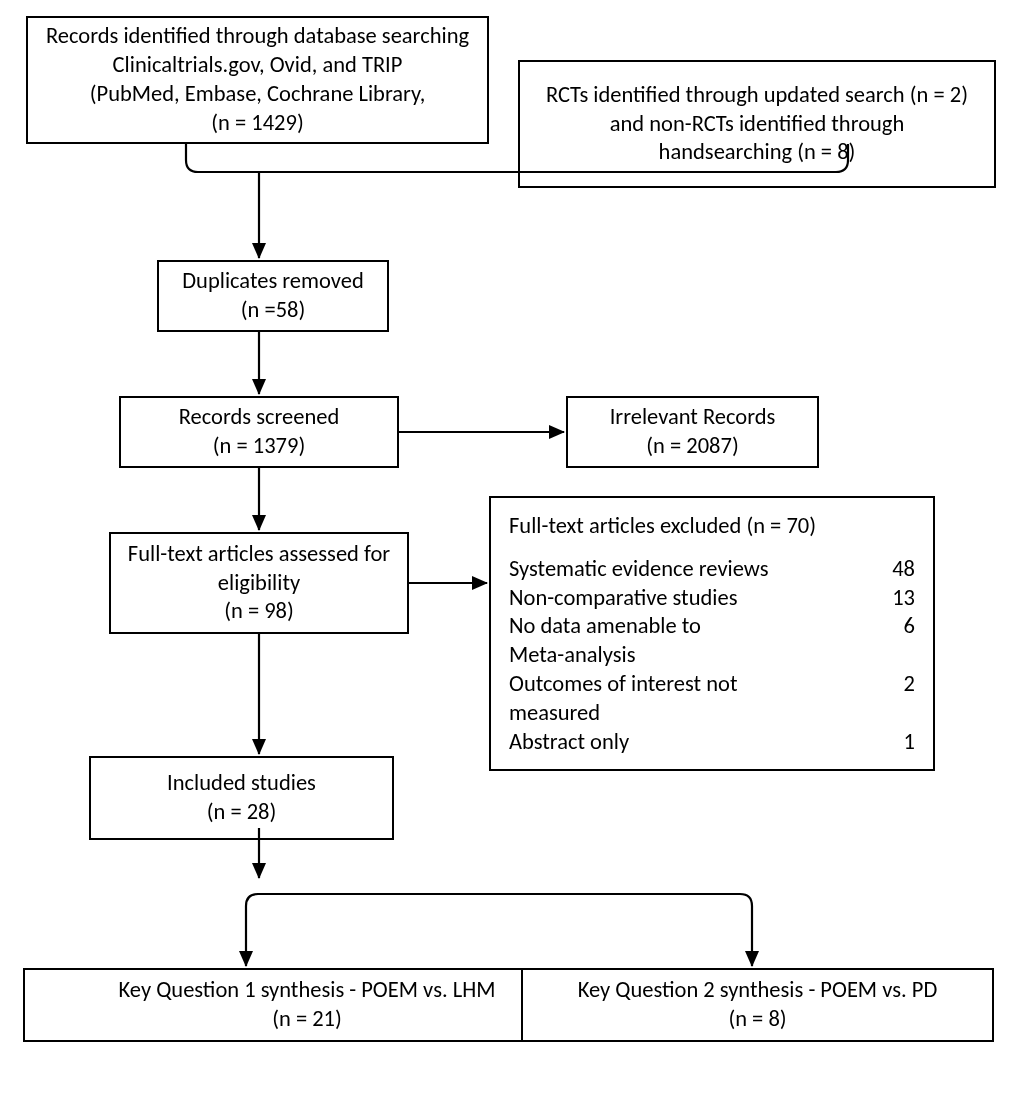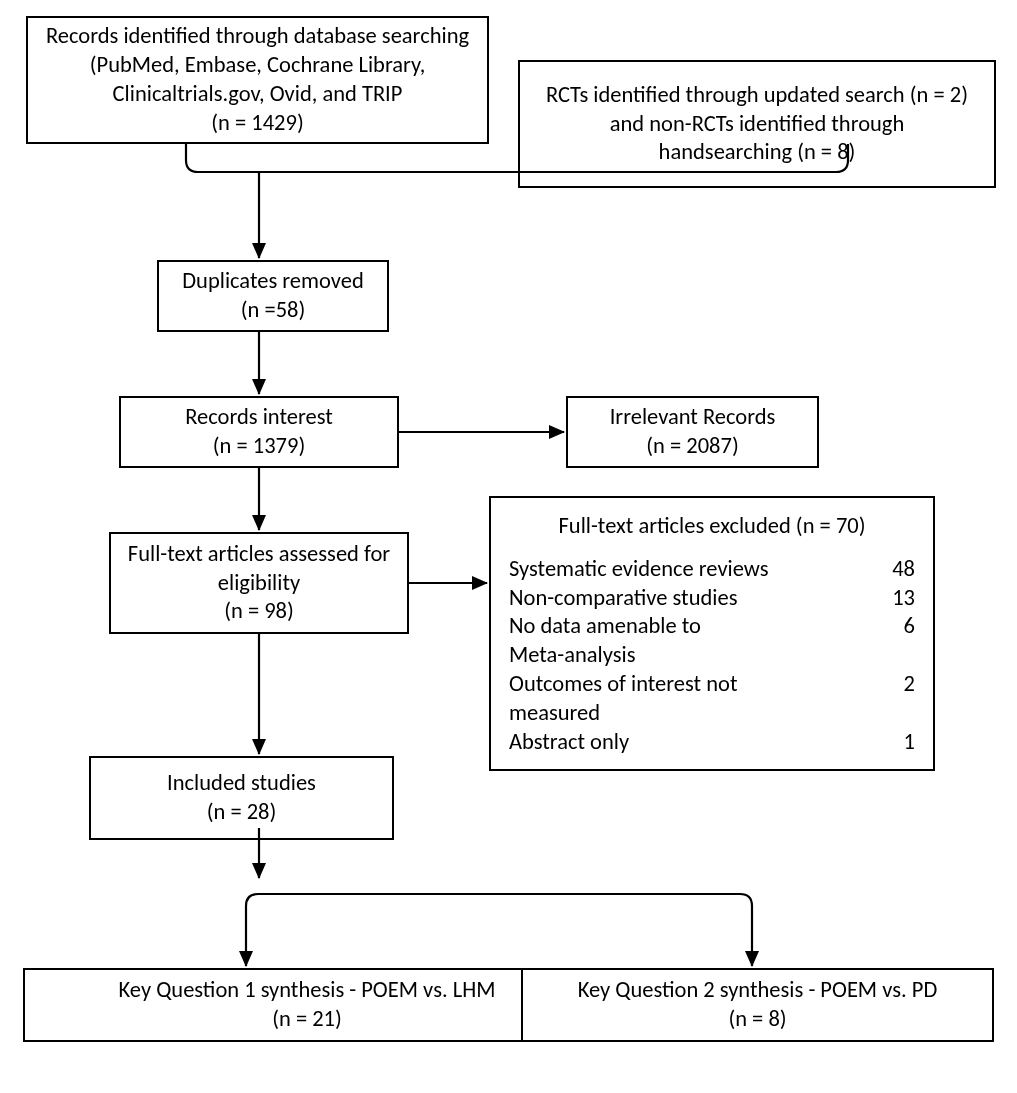--- a/index.html
+++ b/index.html
@@ -50,22 +50,22 @@
     position: absolute;
   }
 </style>
 </head>
 <body>
 
 <div id="stage">
 
   <div class="box" style="left:26px; top:16px; width:463px; height:128px;">
     <span>Records identified through database searching</span>
+    <span>Clinicaltrials.gov, Ovid, and TRIP</span>
     <span>(PubMed, Embase, Cochrane Library,</span>
-    <span>Clinicaltrials.gov, Ovid, and TRIP</span>
     <span>(n = 1429)</span>
   </div>
 
   <div class="box" style="left:518px; top:16px; width:478px; height:128px;margin-top:44px;">
     <span>RCTs identified through updated search (n = 2)</span>
     <span>and non-RCTs identified through</span>
     <span>handsearching (n = 8)</span>
   </div>
 
   <svg class="bracket-svg" style="left:0; top:0;" width="1017" height="300">
@@ -87,42 +87,42 @@
   <div class="box" style="left:157px; top:260px; width:232px; height:72px;">
     <span>Duplicates removed</span>
     <span>(n =58)</span>
   </div>
 
   <svg class="bracket-svg" style="left:0; top:0;" width="1017" height="460">
     <line x1="259" y1="332" x2="259" y2="394" stroke="#000" stroke-width="2.2" marker-end="url(#arrowhead)"></line>
   </svg>
 
   <div class="box" style="left:119px; top:396px; width:280px; height:72px;">
-    <span>Records interest</span>
+    <span>Records screened</span>
     <span>(n = 1379)</span>
   </div>
 
   <div class="box" style="left:566px; top:396px; width:253px; height:72px;">
     <span>Irrelevant Records</span>
     <span>(n = 2087)</span>
   </div>
 
   <svg class="bracket-svg" style="left:0; top:0;" width="1017" height="620">
     <line x1="399" y1="432" x2="564" y2="432" stroke="#000" stroke-width="2.2" marker-end="url(#arrowhead)"></line>
     <line x1="259" y1="468" x2="259" y2="530" stroke="#000" stroke-width="2.2" marker-end="url(#arrowhead)"></line>
   </svg>
 
   <div class="box" style="left:109px; top:532px; width:300px; height:102px;">
     <span>Full-text articles assessed for</span>
     <span>eligibility</span>
     <span>(n = 98)</span>
   </div>
 
   <div class="box left-align" style="left:489px; top:496px; width:446px; height:275px; justify-content:flex-start; padding:14px 18px;">
-    <div style="width:100%; margin-bottom:14px;text-align:center;">
+    <div style="width:100%; margin-bottom:14px;">
       <span>Full-text articles excluded (n = 70)</span>
     </div>
     <div class="reasons">
       <div class="reason-row">
         <span class="reason-label">Systematic evidence reviews</span>
         <span class="reason-count">48</span>
       </div>
       <div class="reason-row">
         <span class="reason-label">Non-comparative studies</span>
         <span class="reason-count">13</span>

